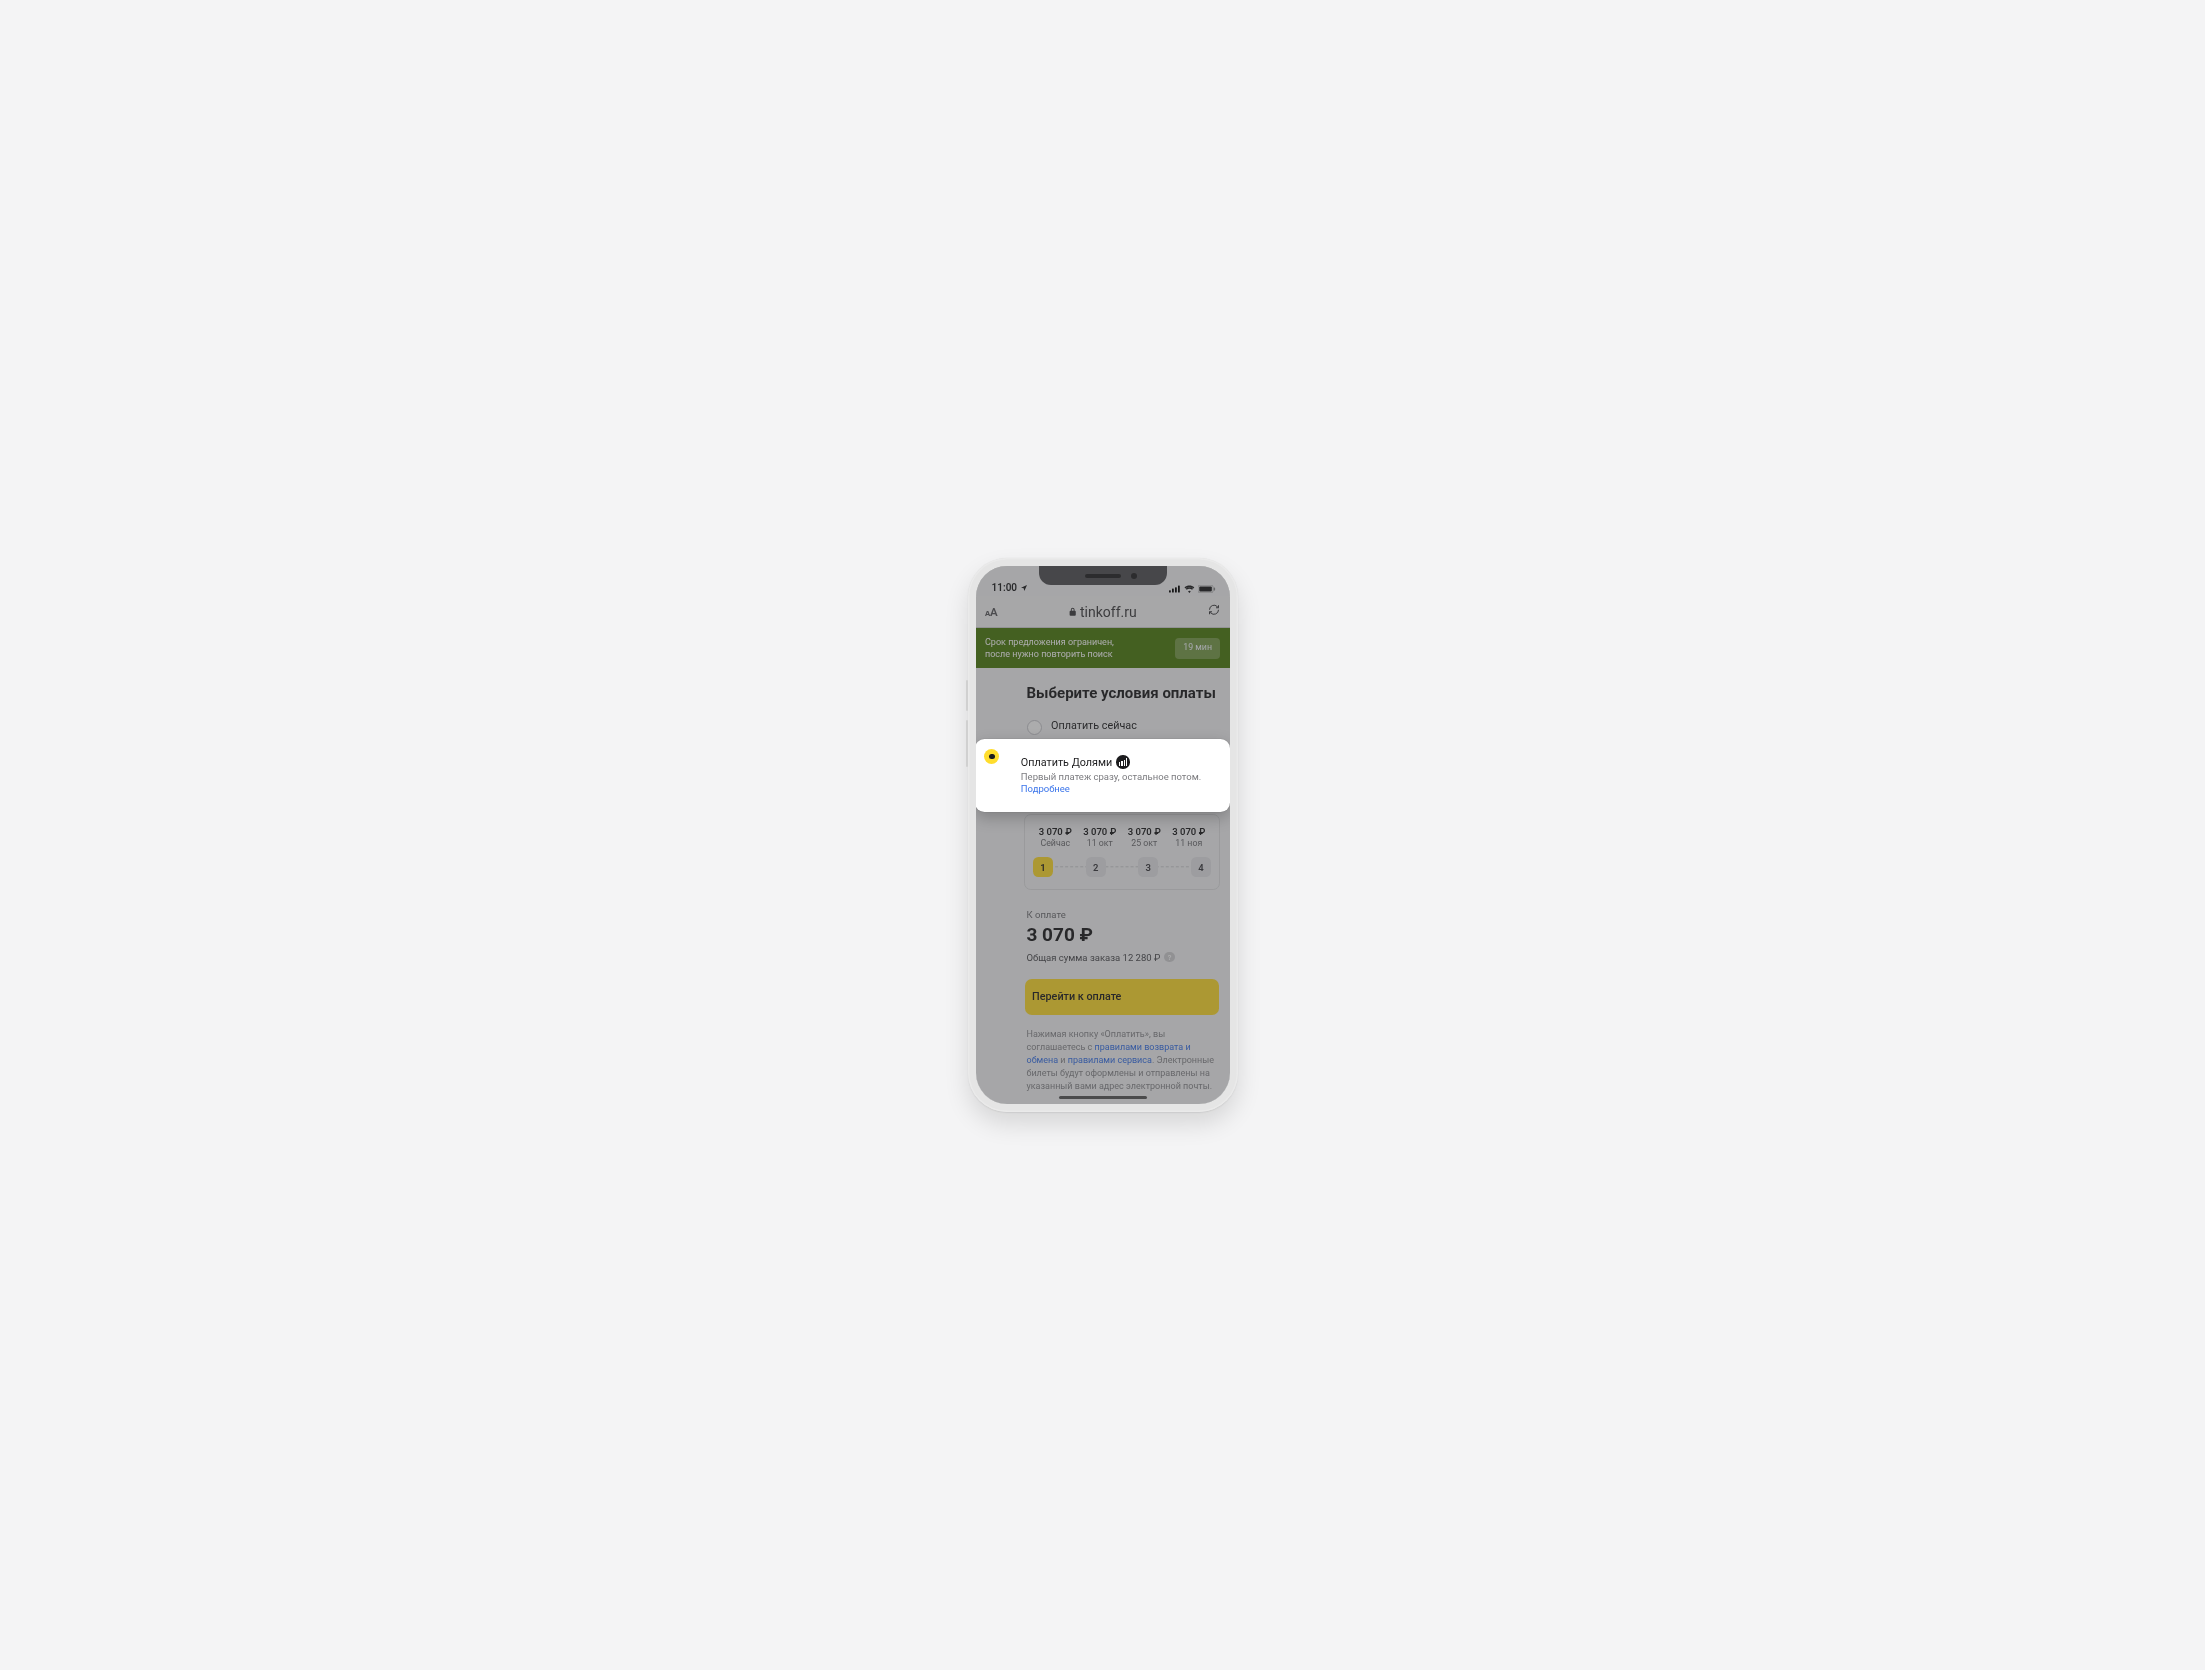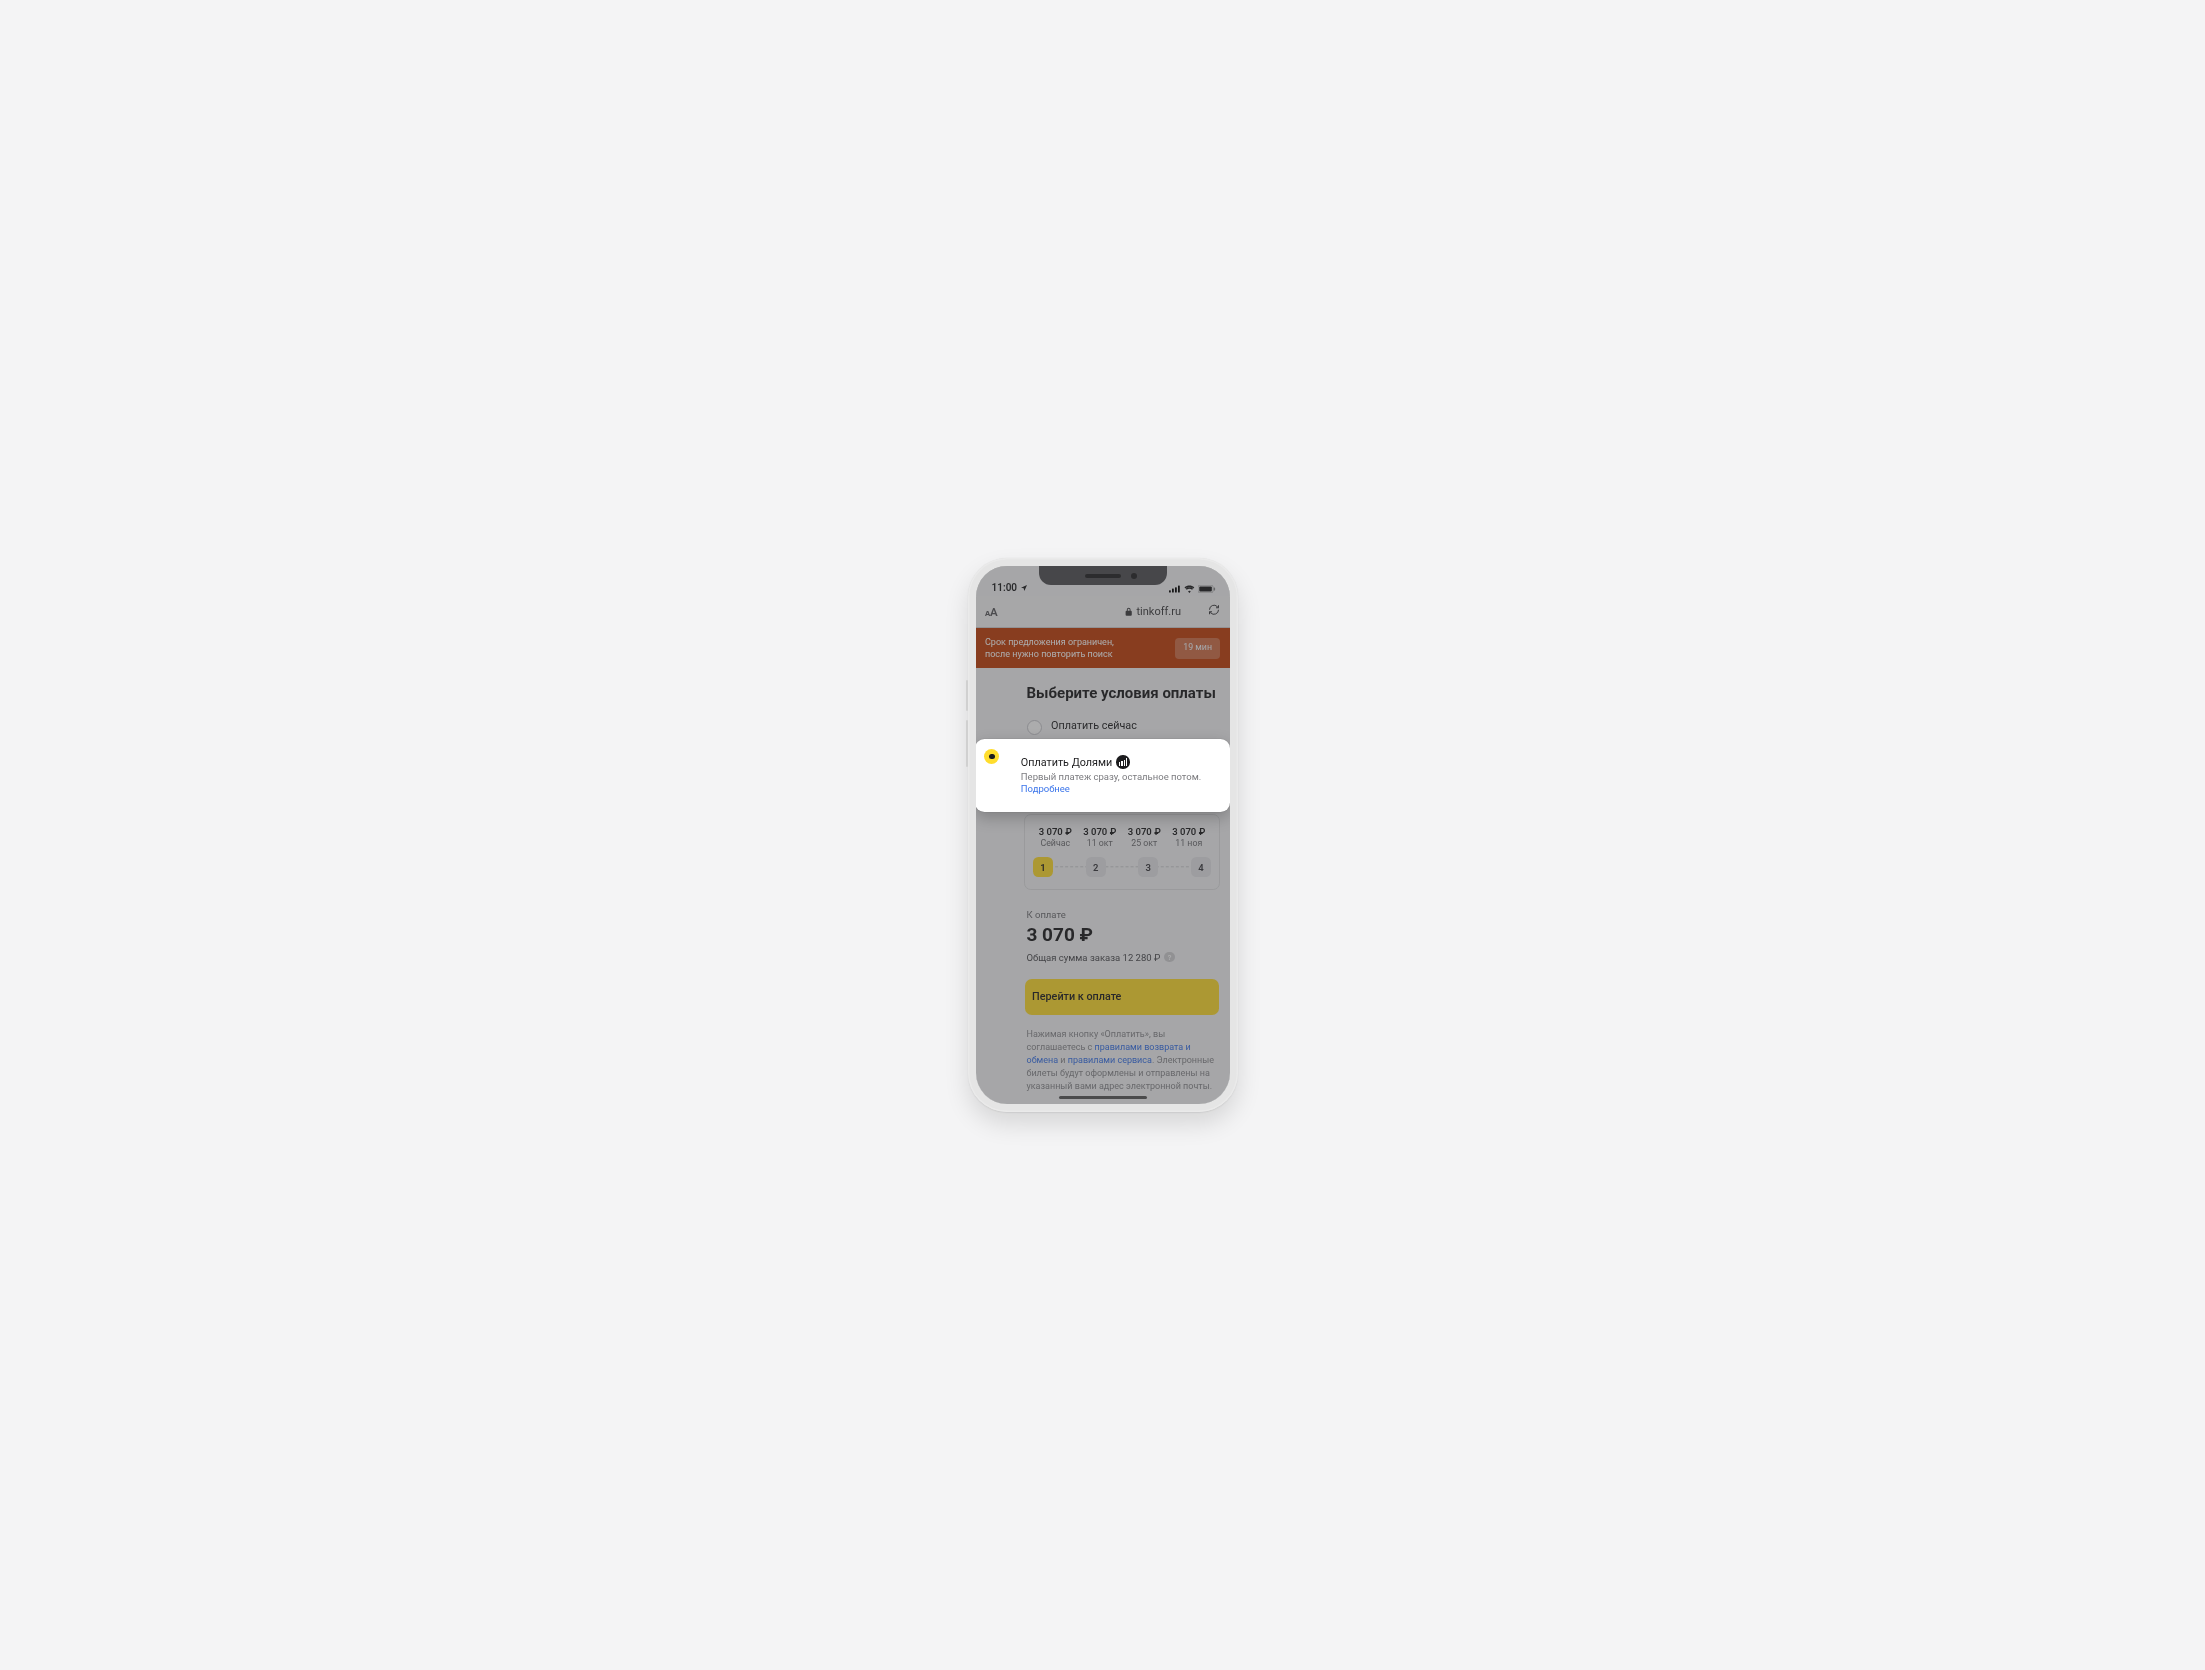--- a/index.html
+++ b/index.html
@@ -134,30 +134,30 @@
     padding:0 9.5px;
     gap:27px;
     color:#5b5b5e;
   }
   .aa { font-size:8.8px; font-weight:600; letter-spacing:-0.3px;}
   .aa .big{font-size:11.5px;}
   .urlbox {
     flex:1;
     display:flex;
     align-items:center;
-    justify-content:flex-end;
+    justify-content:center;
     gap:4px;
     color:#3e3e40;
-    font-size:11px;
+    font-size:14px;
   }
   .reload { color:#3e3e40; }
 
   
   .banner {
-    background:#c2410c;
+    background:#4d7c0f;
     color:#fff;
     padding:8px 9.5px;
     display:flex;
     align-items:center;
     justify-content:space-between;
     font-size:9px;
     line-height:1.35;
   }
   .banner .badge {
     background: rgba(255,255,255,.25);

